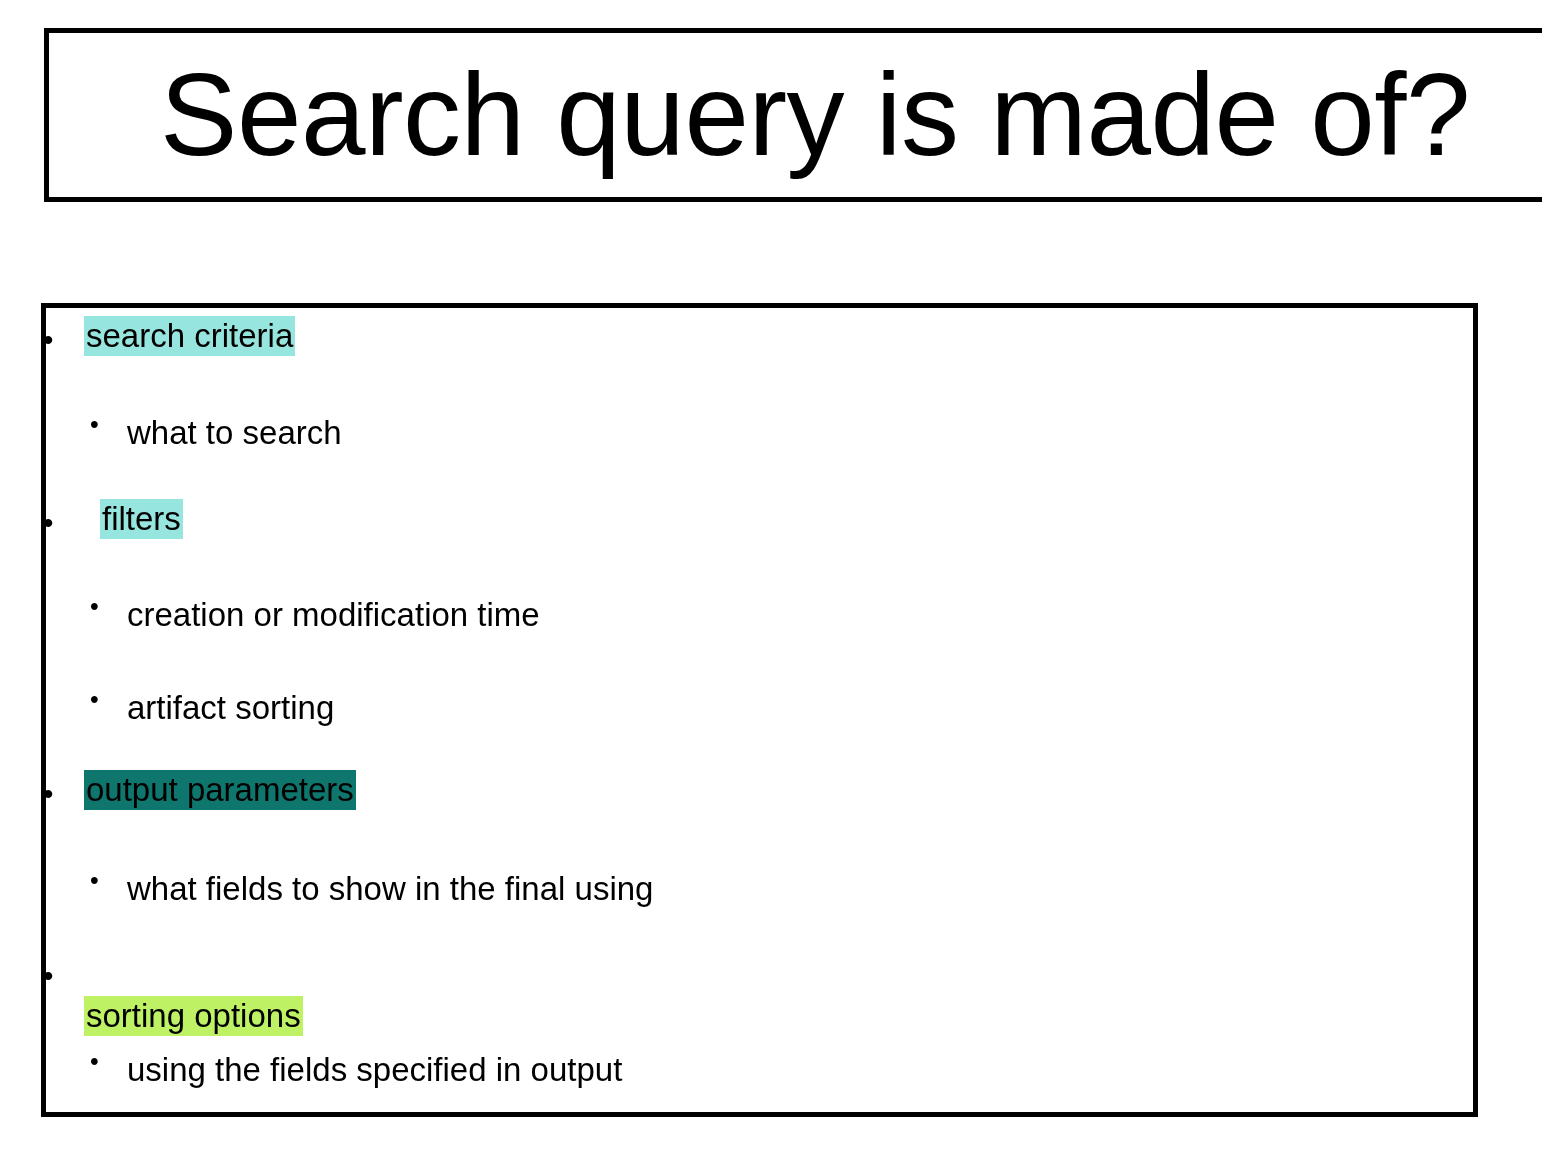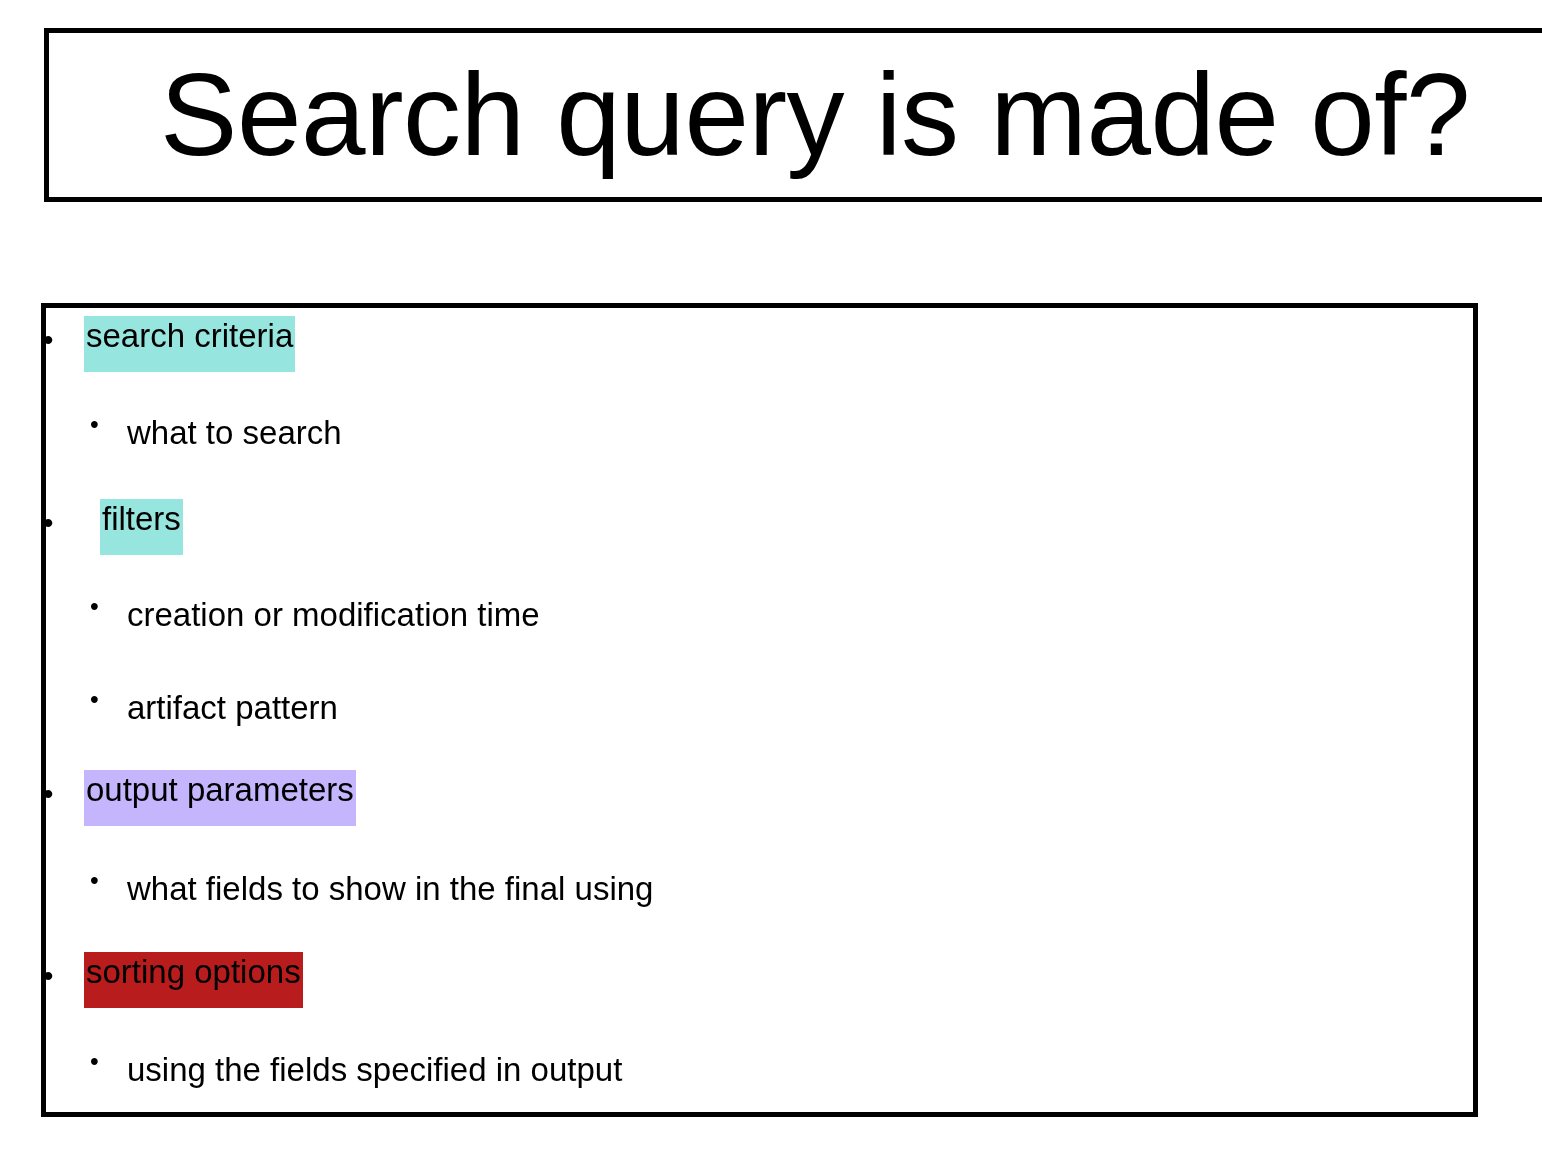--- a/index.html
+++ b/index.html
@@ -87,21 +87,21 @@
   
   .level-1 > .bullet-dot {
     left: -3px;
     font-size: 30px;
     top: 9px;
   }
   .level-1 > .bullet-label {
     left: 38px;
     top: 0px;
     font-size: 33px;
-    padding: 3px 2px 20px 2px;
+    padding: 3px 2px 4px 2px;
   }
   .level-1 > .bullet-label.hl {
     background: #96e5de;
   }
 
   
   .level-2 > .bullet-dot {
     left: 44px;
     font-size: 25px;
     top: 9px;
@@ -134,32 +134,32 @@
       <div class="bullet-row level-1" style="top: 191px; left: 0px; width: 100%;">
         <span class="bullet-dot">•</span>
         <span class="bullet-label hl" style="background: rgb(150, 229, 222); margin-left: 16px;">filters</span>
       </div>
       <div class="bullet-row level-2" style="top: 277px; left: 0px; width: 100%;">
         <span class="bullet-dot">•</span>
         <span class="bullet-label">creation or modification time</span>
       </div>
       <div class="bullet-row level-2" style="top: 370px; left: 0px; width: 100%;">
         <span class="bullet-dot">•</span>
-        <span class="bullet-label">artifact pattern</span>
+        <span class="bullet-label">artifact sorting</span>
       </div>
       <div class="bullet-row level-1" style="top: 462px; left: 0px; width: 100%;">
         <span class="bullet-dot">•</span>
-        <span class="bullet-label hl" style="background: #c4b5fd;">output parameters</span>
+        <span class="bullet-label hl" style="background: #0f766e;">output parameters</span>
       </div>
       <div class="bullet-row level-2" style="top: 551px; left: 0px; width: 100%;">
         <span class="bullet-dot">•</span>
         <span class="bullet-label">what fields to show in the final using</span>
       </div>
       <div class="bullet-row level-1" style="top: 644px; left: 0px; width: 100%;">
         <span class="bullet-dot">•</span>
-        <span class="bullet-label hl" style="background: #b91c1c;">sorting options</span>
+        <span class="bullet-label hl" style="background: #bef264; margin-top: 44px;">sorting options</span>
       </div>
       <div class="bullet-row level-2" style="top: 732px; left: 0px; width: 100%;">
         <span class="bullet-dot">•</span>
         <span class="bullet-label">using the fields specified in output</span>
       </div>
     </div>
 </div>
 
 </body></html>

